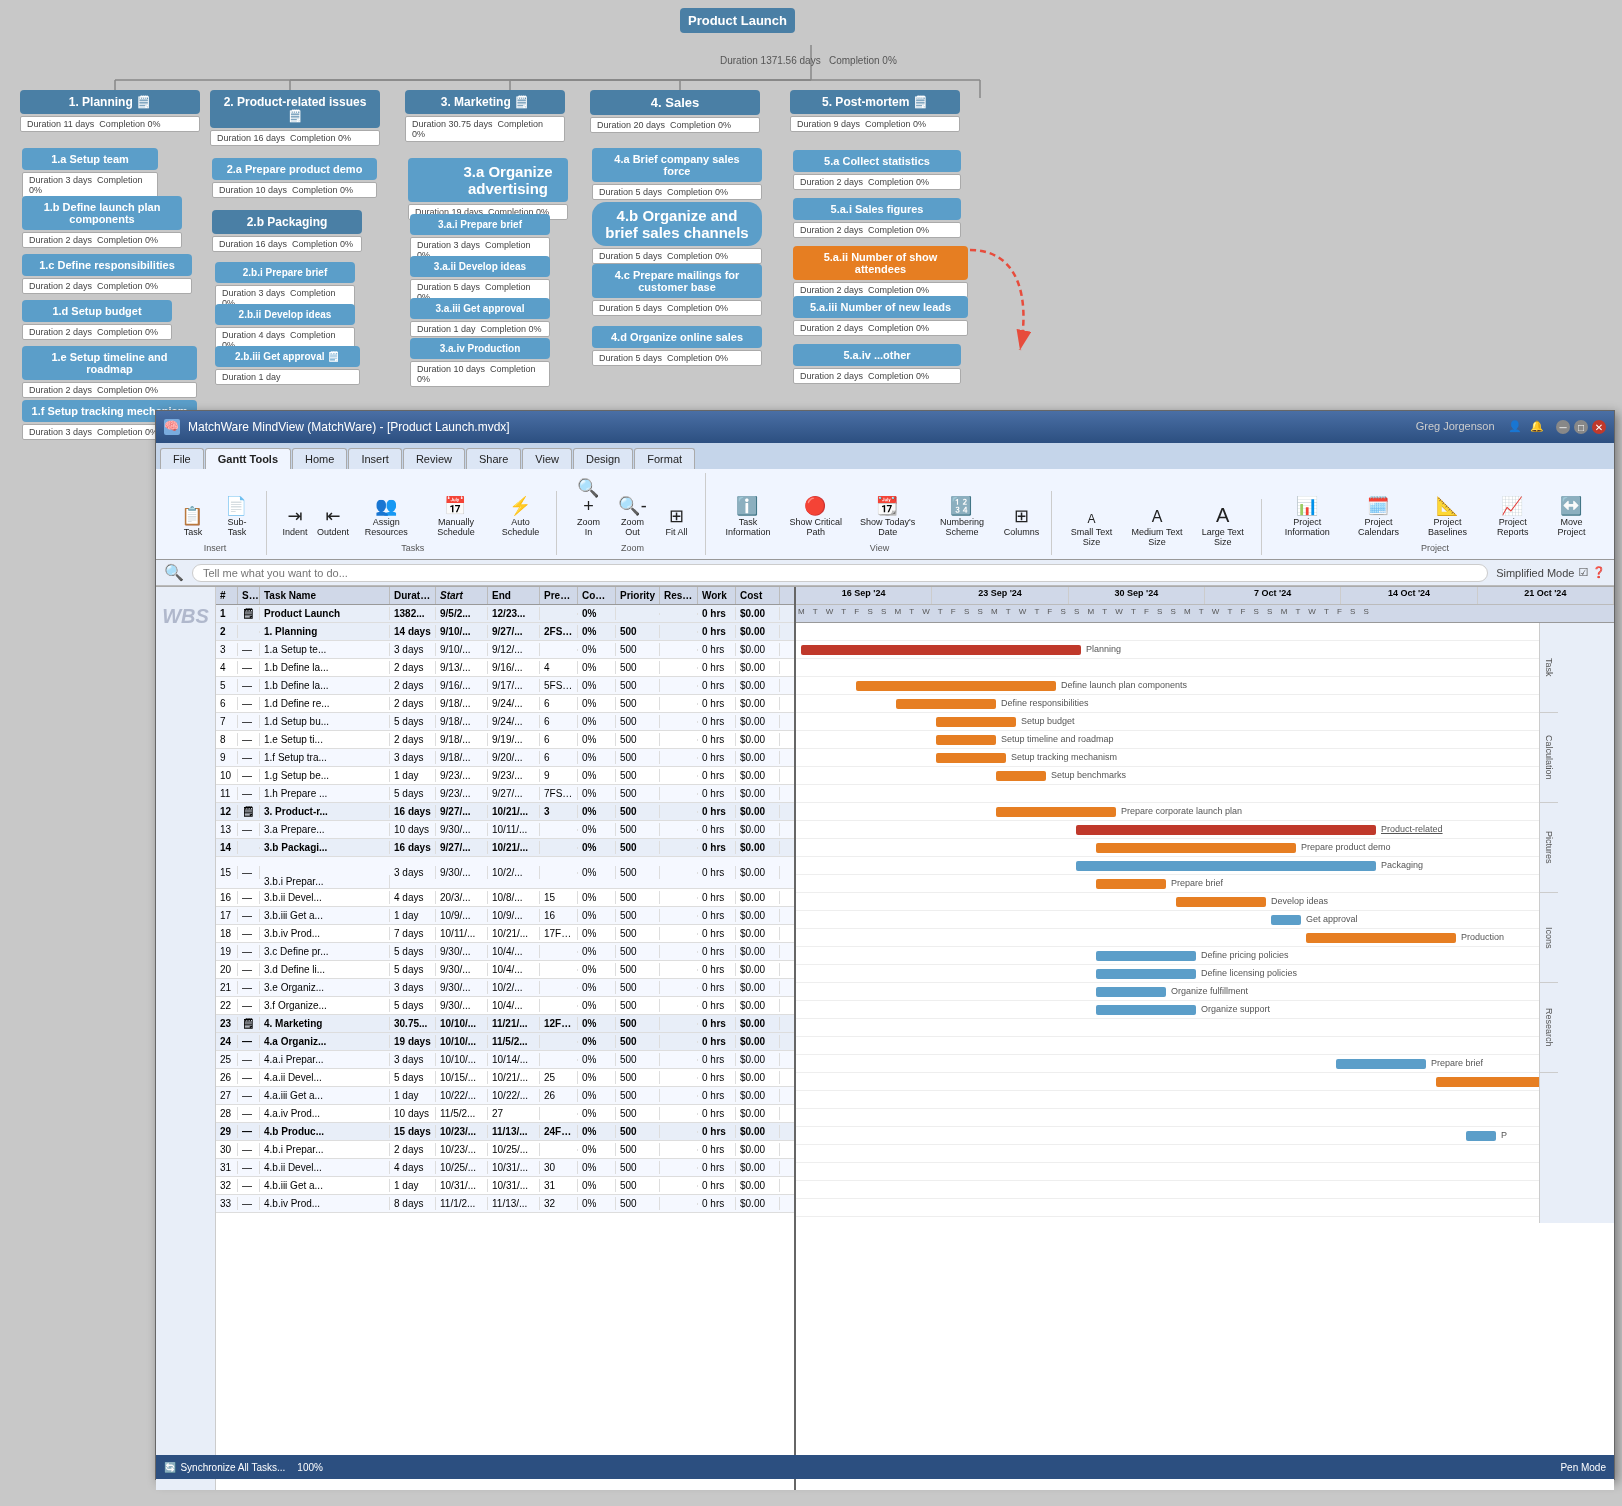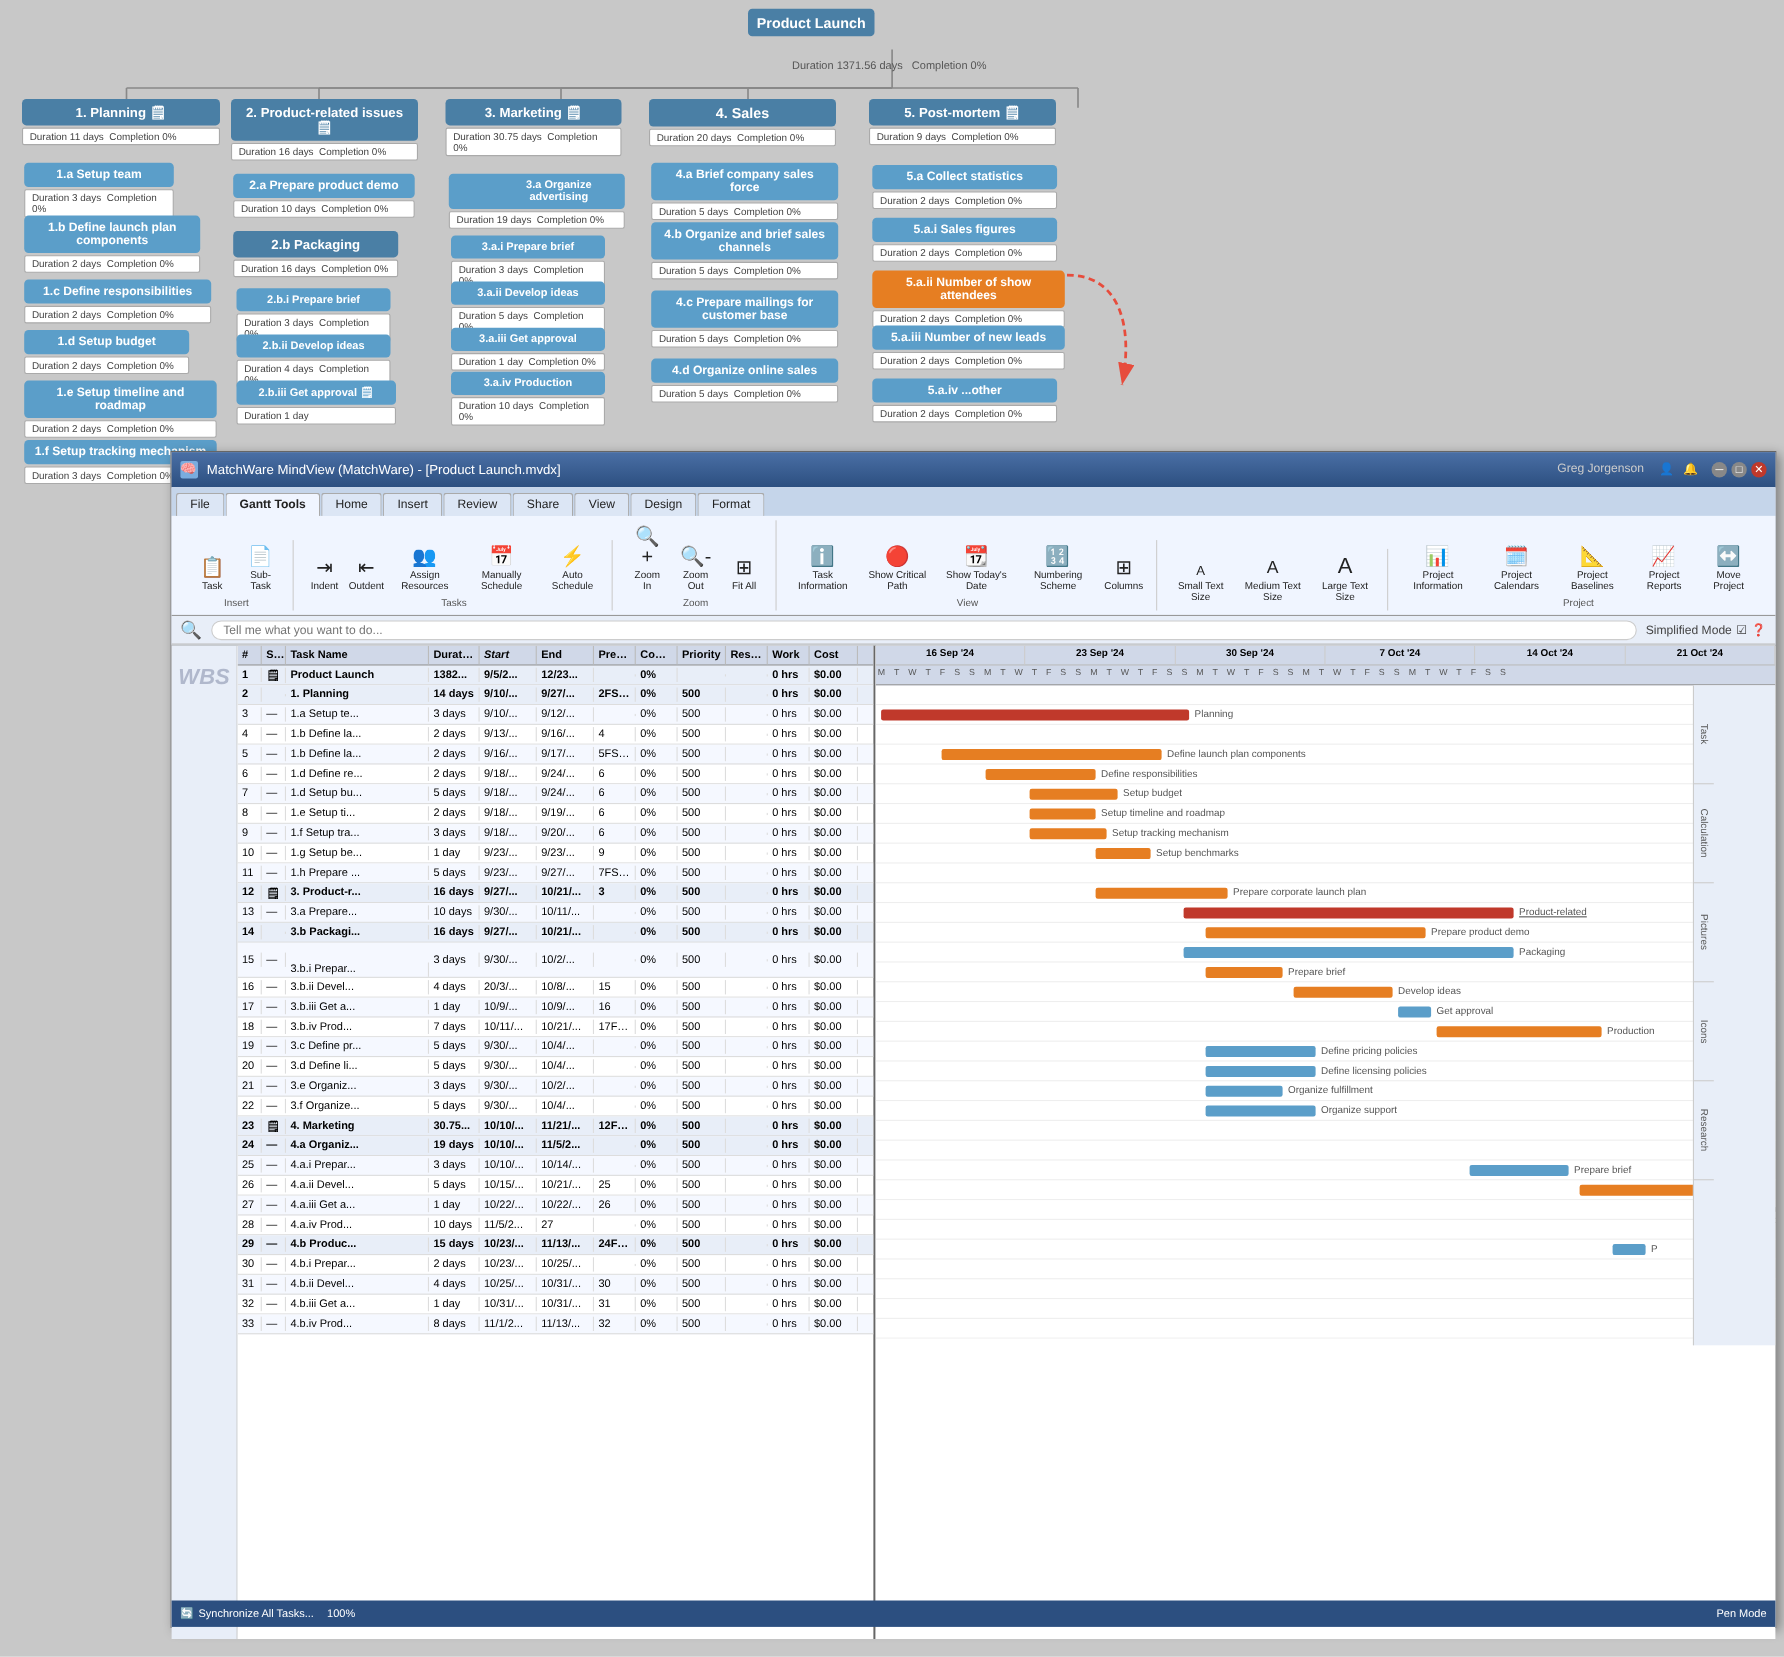--- a/index.html
+++ b/index.html
@@ -443,21 +443,21 @@
   <div class="node-wrapper" style="left:215px;top:346px;width:145px;">
     <div class="node-box" style="font-size:10px;">2.b.iii  Get approval 🗒</div>
     <div class="info-box">Duration  1 day</div>
   </div>
 
   <div class="node-wrapper" style="left:405px;top:90px;width:160px;">
     <div class="node-box main" style="font-size:12px;">3.  Marketing 🗒</div>
     <div class="info-box">Duration  30.75 days&nbsp;&nbsp;Completion  0%</div>
   </div>
   <div class="node-wrapper" style="left:408px;top:158px;width:160px;">
-    <div class="node-box" style="font-size:10px;padding-left:48px;">3.a  Organize advertising</div>
+    <div class="node-box" style="font-size:15px;padding-left:48px;">3.a  Organize advertising</div>
     <div class="info-box">Duration  19 days&nbsp;&nbsp;Completion  0%</div>
   </div>
   <div class="node-wrapper" style="left:410px;top:214px;width:140px;">
     <div class="node-box" style="font-size:10px;">3.a.i  Prepare brief</div>
     <div class="info-box">Duration  3 days&nbsp;&nbsp;Completion  0%</div>
   </div>
   <div class="node-wrapper" style="left:410px;top:256px;width:140px;">
     <div class="node-box" style="font-size:10px;">3.a.ii  Develop ideas</div>
     <div class="info-box">Duration  5 days&nbsp;&nbsp;Completion  0%</div>
   </div>
@@ -472,21 +472,21 @@
 
   <div class="node-wrapper" style="left:590px;top:90px;width:170px;">
     <div class="node-box main" style="font-size:13px;">4.  Sales</div>
     <div class="info-box">Duration  20 days&nbsp;&nbsp;Completion  0%</div>
   </div>
   <div class="node-wrapper" style="left:592px;top:148px;width:170px;">
     <div class="node-box" style="font-size:11px;">4.a  Brief company sales force</div>
     <div class="info-box">Duration  5 days&nbsp;&nbsp;Completion  0%</div>
   </div>
   <div class="node-wrapper" style="left:592px;top:202px;width:170px;">
-    <div class="node-box" style="font-size:11px;">4.b  Organize and brief sales channels</div>
+    <div class="node-box" style="font-size:15px;border-radius:14px;">4.b  Organize and brief sales channels</div>
     <div class="info-box">Duration  5 days&nbsp;&nbsp;Completion  0%</div>
   </div>
   <div class="node-wrapper" style="left:592px;top:264px;width:170px;">
     <div class="node-box" style="font-size:11px;">4.c  Prepare mailings for customer base</div>
     <div class="info-box">Duration  5 days&nbsp;&nbsp;Completion  0%</div>
   </div>
   <div class="node-wrapper" style="left:592px;top:326px;width:170px;">
     <div class="node-box" style="font-size:11px;">4.d  Organize online sales</div>
     <div class="info-box">Duration  5 days&nbsp;&nbsp;Completion  0%</div>
   </div>

